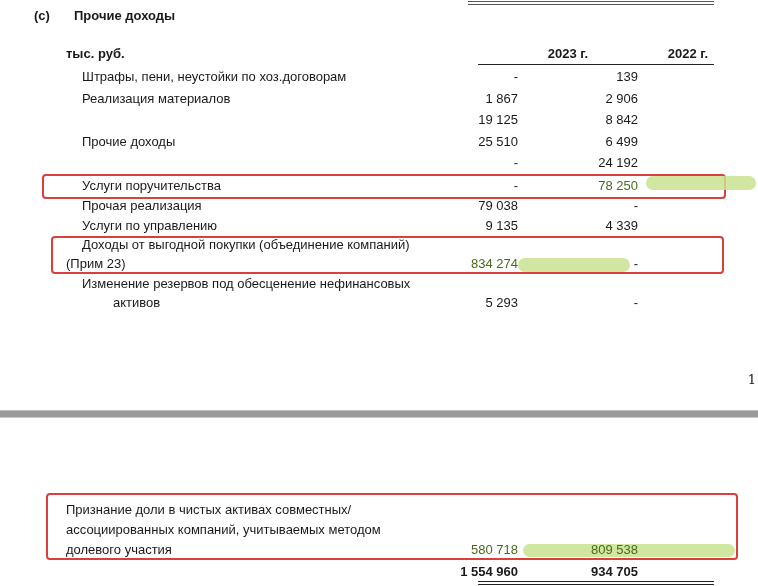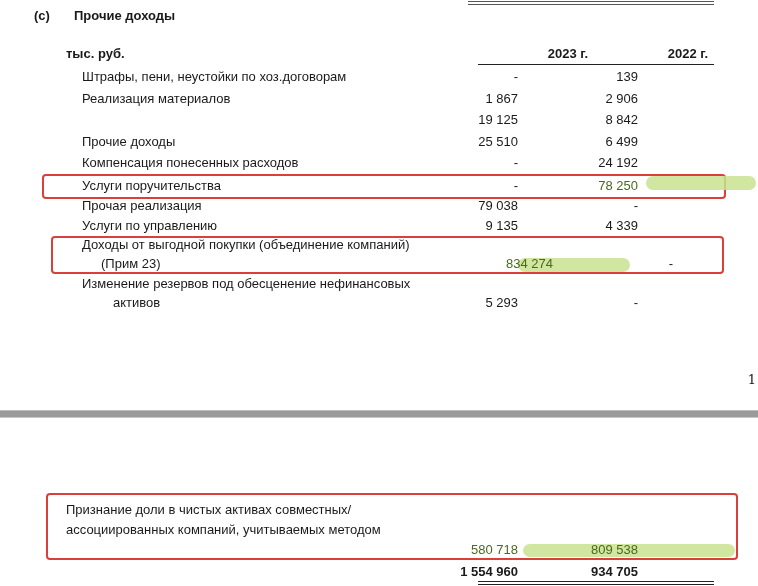--- a/index.html
+++ b/index.html
@@ -50,21 +50,20 @@
 <div class="row" style="top:110px;">
   <span class="abs num col23">19 125</span>
   <span class="abs num col22">8 842</span>
 </div>
 <div class="row" style="top:132px;">
   <span class="abs" style="left:82px;">Прочие доходы</span>
   <span class="abs num col23">25 510</span>
   <span class="abs num col22">6 499</span>
 </div>
 <div class="row" style="top:153px;">
-  <span class="abs" style="left:82px;">Компенсация понесенных расходов</span>
   <span class="abs num col23">-</span>
   <span class="abs num col22">24 192</span>
 </div>
 <div class="row" style="top:176px;">
   <span class="abs" style="left:82px;">Услуги поручительства</span>
   <span class="abs num col23">-</span>
   <span class="abs num col22 hltext">78 250</span>
 </div>
 <div class="row" style="top:196px;">
   <span class="abs" style="left:82px;">Прочая реализация</span>
@@ -72,21 +71,21 @@
   <span class="abs num col22">-</span>
 </div>
 <div class="row" style="top:216px;">
   <span class="abs" style="left:82px;">Услуги по управлению</span>
   <span class="abs num col23">9 135</span>
   <span class="abs num col22">4 339</span>
 </div>
 <div class="row" style="top:235px;">
   <span class="abs" style="left:82px;">Доходы от выгодной покупки (объединение компаний)</span>
 </div>
-<div class="row" style="top:254px;margin-left:35px;">
+<div class="row" style="top:254px;">
   <span class="abs" style="left:66px;">(Прим 23)</span>
   <span class="abs num col23 hltext">834 274</span>
   <span class="abs num col22">-</span>
 </div>
 <div class="row" style="top:274px;">
   <span class="abs" style="left:82px;">Изменение резервов под обесценение нефинансовых</span>
 </div>
 <div class="row" style="top:293px;">
   <span class="abs" style="left:66px;margin-left:47px;">активов</span>
   <span class="abs num col23">5 293</span>
@@ -100,20 +99,21 @@
 <div class="redbox" style="left:46px; top:493px; width:692px; height:67px;"></div>
 <div class="hl" style="left:523px; top:544px; width:212px; height:13px;"></div>
 
 <div class="row" style="top:500px;">
   <span class="abs" style="left:66px;">Признание доли в чистых активах совместных/</span>
 </div>
 <div class="row" style="top:520px;">
   <span class="abs" style="left:66px;">ассоциированных компаний, учитываемых методом</span>
 </div>
 <div class="row" style="top:540px;">
+  <span class="abs" style="left:66px;">долевого участия</span>
   <span class="abs num col23 hltext">580 718</span>
   <span class="abs num col22 hltext">809 538</span>
 </div>
 
 <div class="row" style="top:562px;">
   <span class="abs bold num col23">1 554 960</span>
   <span class="abs bold num col22">934 705</span>
 </div>
 <div class="dbl"></div>
 

